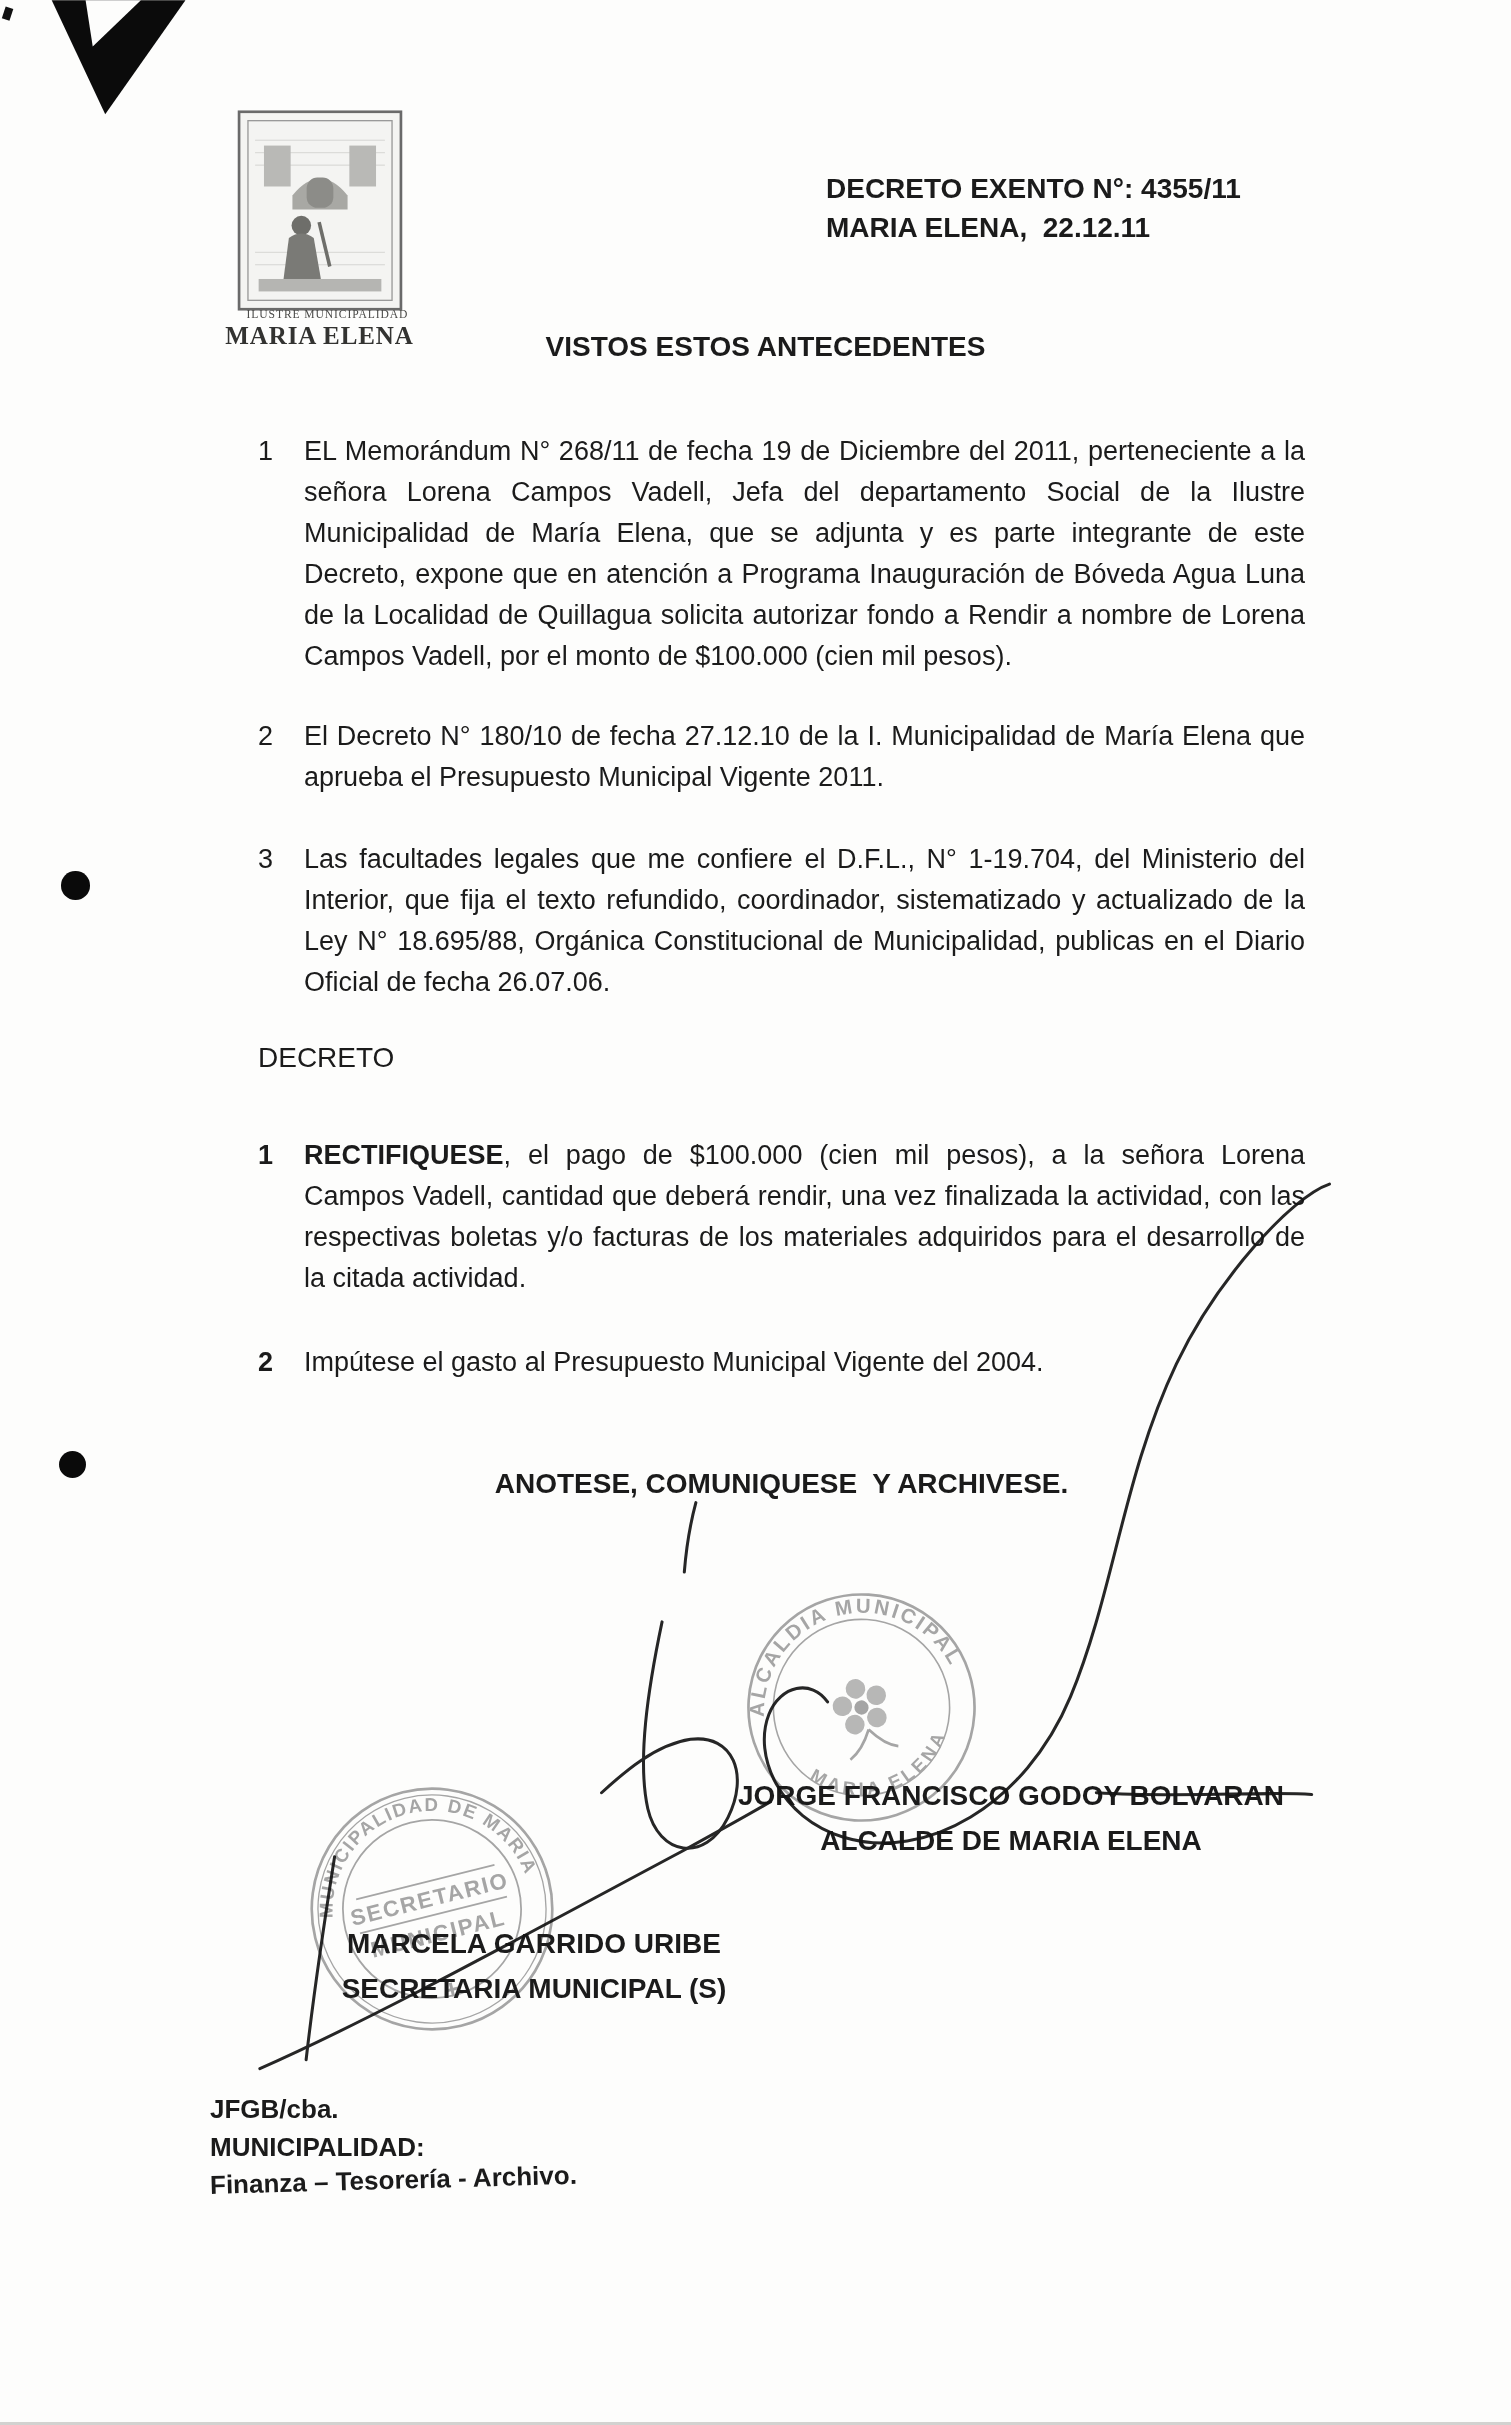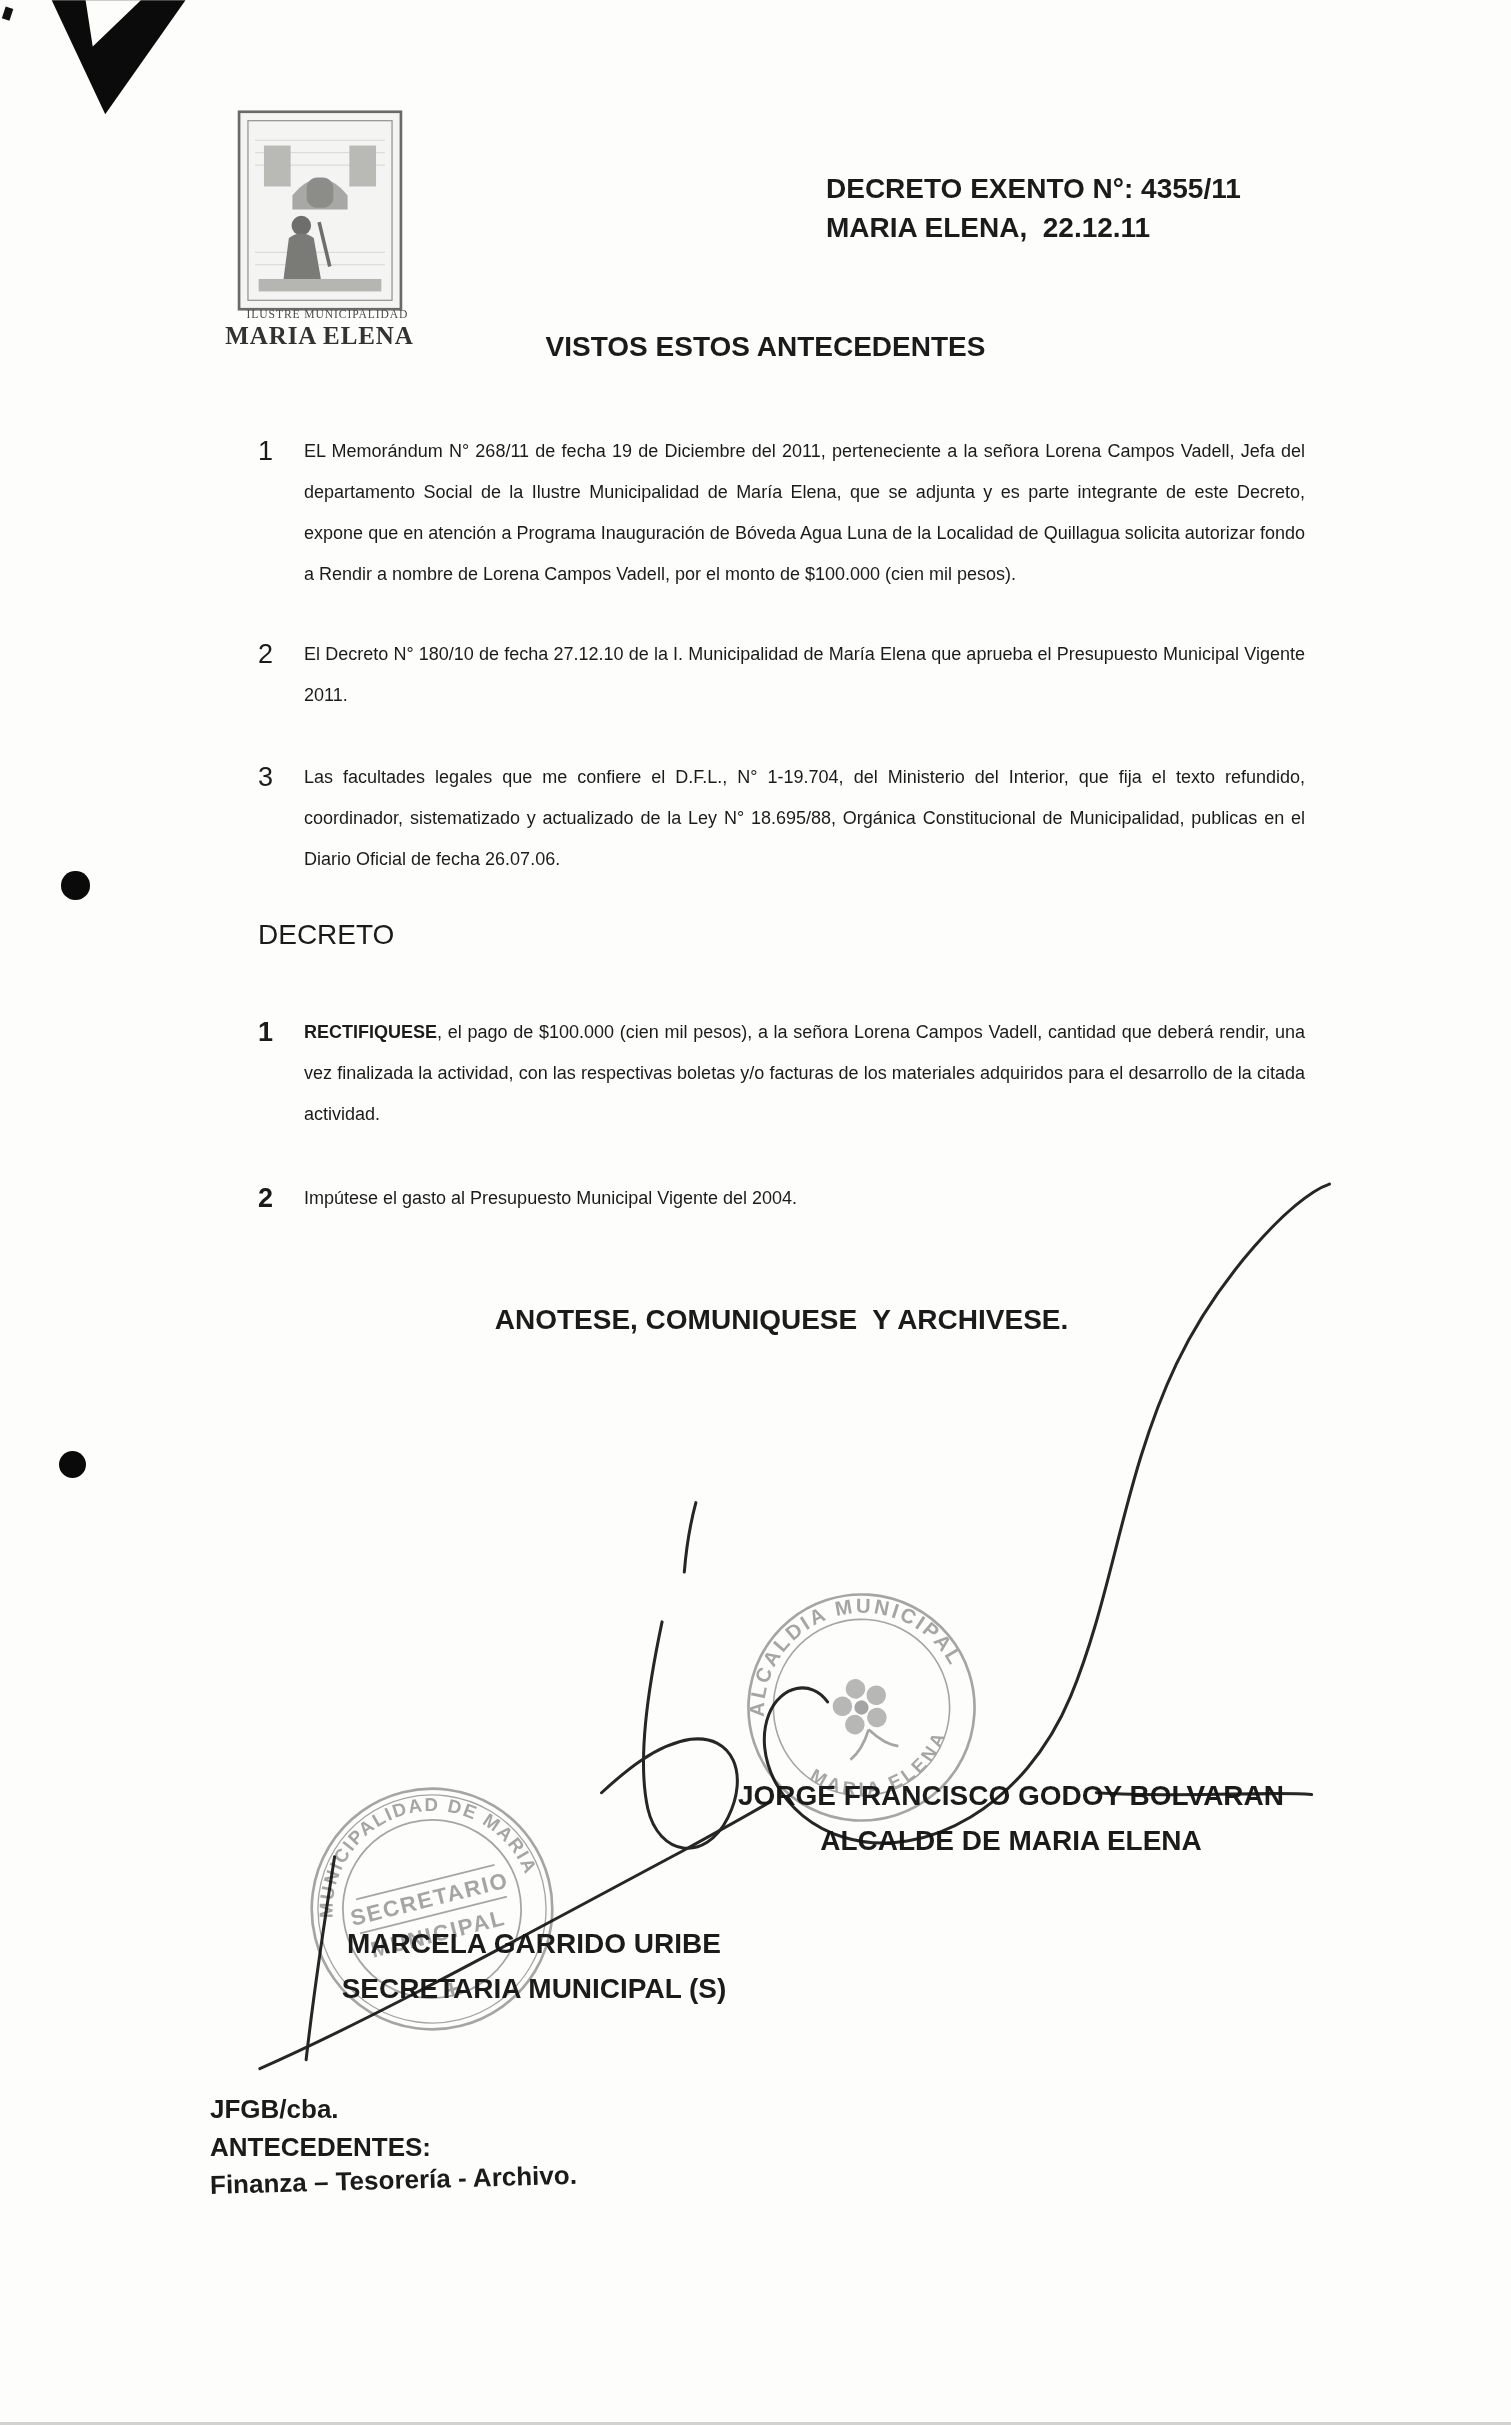--- a/index.html
+++ b/index.html
@@ -38,21 +38,21 @@
   .header-right .line{font-weight:700;font-size:28px;line-height:39px;}
   .vistos-title{
     left:258px;top:331px;width:1015px;text-align:center;
     font-weight:700;font-size:28px;z-index:4;
   }
 
   
   .content{left:258px;top:431px;width:1047px;z-index:4;}
   .item{display:flex;}
   .item .num{width:46px;flex-shrink:0;font-size:27px;line-height:41px;}
-  .item p{flex:1;margin:0;font-size:18px;line-height:41px;text-align:justify;}
+  .item p{flex:1;margin:0;font-size:27px;line-height:41px;text-align:justify;}
   .item.a1{margin-bottom:39px;}
   .item.a2{margin-bottom:41px;}
   .item.a3{margin-bottom:34px;}
   .decreto-heading{
     font-weight:400;font-size:28px;line-height:41px;
     margin:0 0 57px 0;
   }
   .item.d1{margin-bottom:43px;}
   .item.d1 .num,.item.d2 .num{font-weight:700;}
   .item.d2{margin-bottom:80px;}
@@ -198,21 +198,21 @@
     <div class="line">JORGE FRANCISCO GODOY BOLVARAN</div>
     <div class="line">ALCALDE DE MARIA ELENA</div>
   </div>
   <div class="abs secretary-block">
     <div class="line">MARCELA GARRIDO URIBE</div>
     <div class="line">SECRETARIA MUNICIPAL (S)</div>
   </div>
 
   <div class="abs footer-block">
     <div class="line">JFGB/cba.</div>
-    <div class="line">ANTECEDENTES:</div>
+    <div class="line">MUNICIPALIDAD:</div>
     <div class="line tilt">Finanza – Tesorería - Archivo.</div>
   </div>
 
   <svg class="abs signature-layer" width="1511" height="2426" viewBox="0 0 1698 2725">
     <g fill="none" stroke="#141414" stroke-width="3.4" stroke-linecap="round" opacity="0.92">
       <path d="M782 1688 C775 1714 771 1741 769 1766"></path>
       <path d="M1494 1330 C1452 1344 1368 1436 1322 1532 C1262 1658 1252 1788 1203 1906 C1152 2028 1040 2092 948 2064 C876 2042 846 1972 864 1926 C877 1893 912 1886 930 1912"></path>
       <path d="M744 1822 C728 1898 716 1978 728 2032 C740 2084 792 2094 818 2042 C842 1994 824 1948 776 1954 C736 1960 700 1992 676 2014"></path>
       <path d="M1232 2014 C1330 2020 1424 2012 1474 2016"></path>
       <path d="M292 2324 C424 2266 608 2164 766 2080 C806 2058 842 2038 866 2024"></path>

